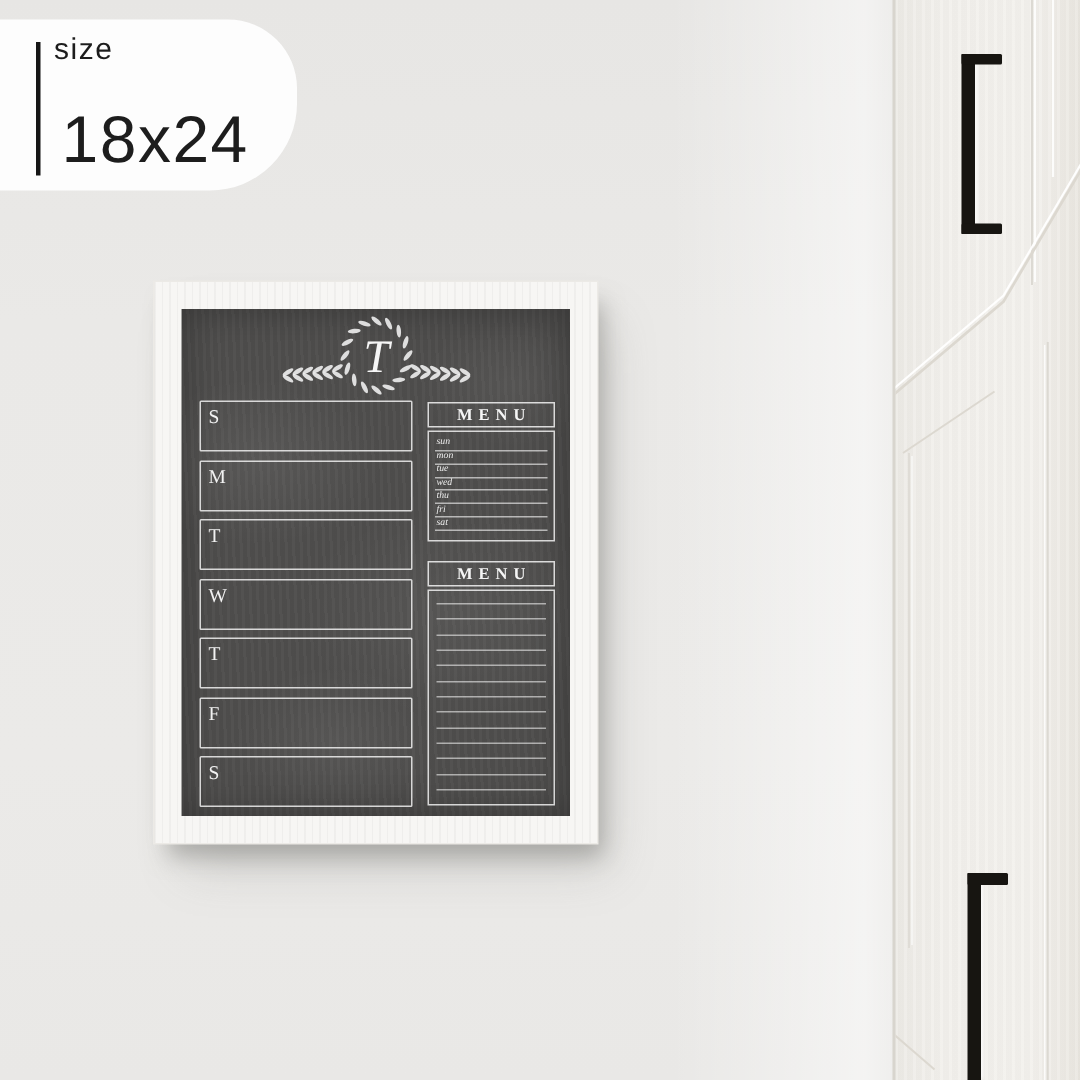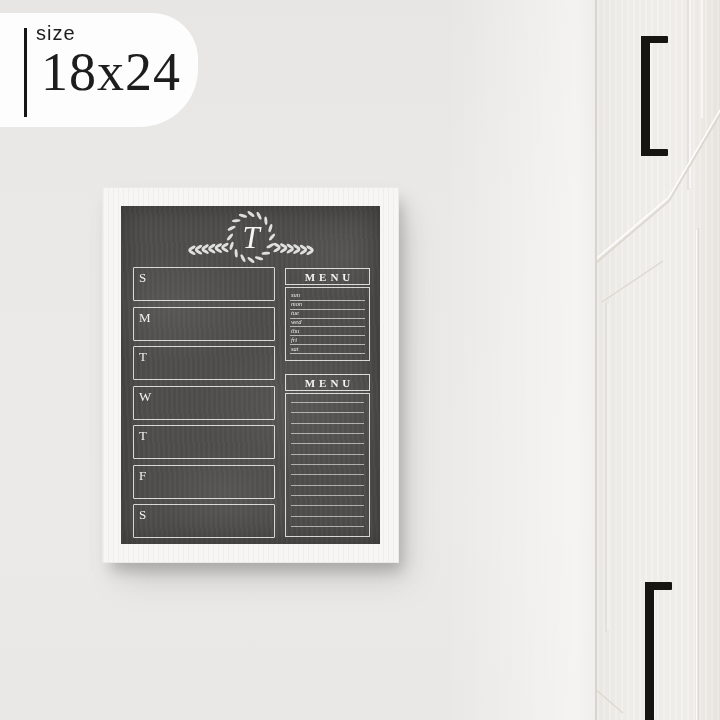--- a/index.html
+++ b/index.html
@@ -8,21 +8,21 @@
     background:
       linear-gradient(90deg, rgba(255,255,255,0) 62%, rgba(255,255,255,.5) 80%, rgba(255,255,255,.3) 82.5%, rgba(255,255,255,0) 83%),
       linear-gradient(180deg,#e7e6e4 0%,#eae9e7 30%,#ebeae8 70%,#e9e8e6 100%);
   }
 
   
   .size-badge{position:absolute;left:0;top:13px;width:198px;height:114px;background:#fdfdfd;
     border-radius:0 46px 58px 0;}
   .badge-rule{position:absolute;left:24px;top:15px;width:3px;height:89px;background:#161616;}
   .size-label{position:absolute;left:36px;top:9px;font-size:20px;font-weight:400;color:#1d1d1d;letter-spacing:1px;}
-  .size-value{position:absolute;left:41px;top:28px;font-size:54px;font-weight:300;color:#1d1d1d;letter-spacing:1px;font-family:Liberation Serif, serif;}
+  .size-value{position:absolute;left:41px;top:56px;font-size:44px;font-weight:300;color:#1d1d1d;letter-spacing:1px;}
 
   
   .frame{position:absolute;left:103px;top:188px;width:295px;height:374px;box-sizing:border-box;
     background:
       repeating-linear-gradient(90deg, rgba(0,0,0,.03) 0 1px, rgba(255,255,255,0) 1px 5px),
       #f7f6f4;
     box-shadow:6px 11px 14px -2px rgba(128,127,123,.5), 14px 22px 30px -6px rgba(140,139,136,.3);
     outline:1px solid #eceae6;}
   .board{position:absolute;left:18px;top:18px;width:259px;height:338px;
     background-color:#4f4e4d;

